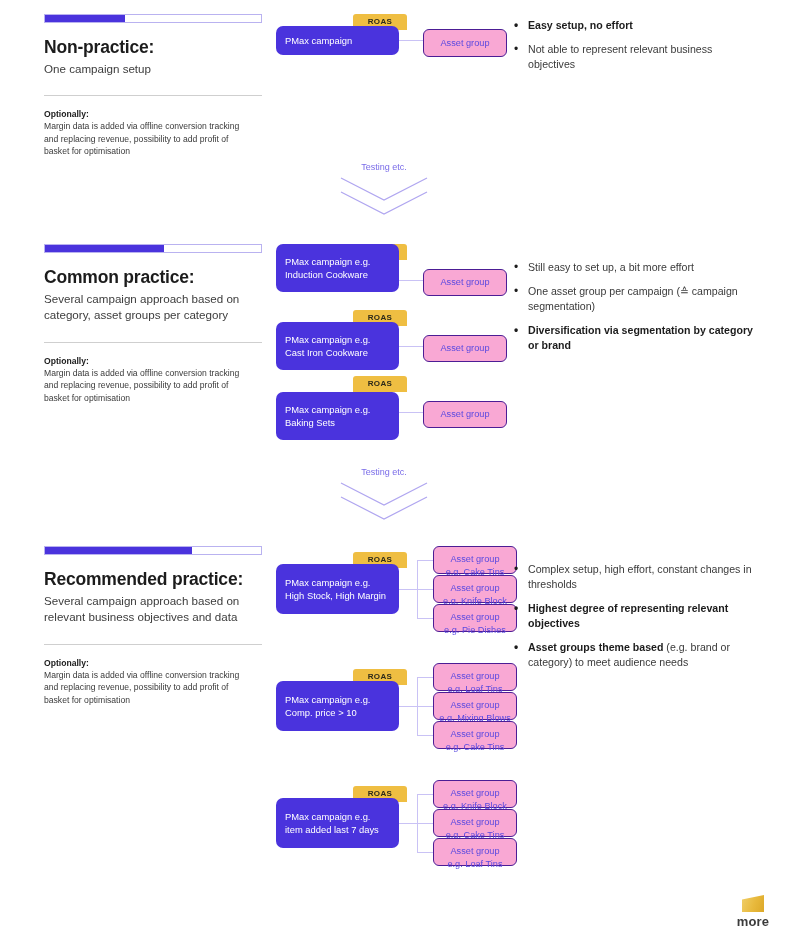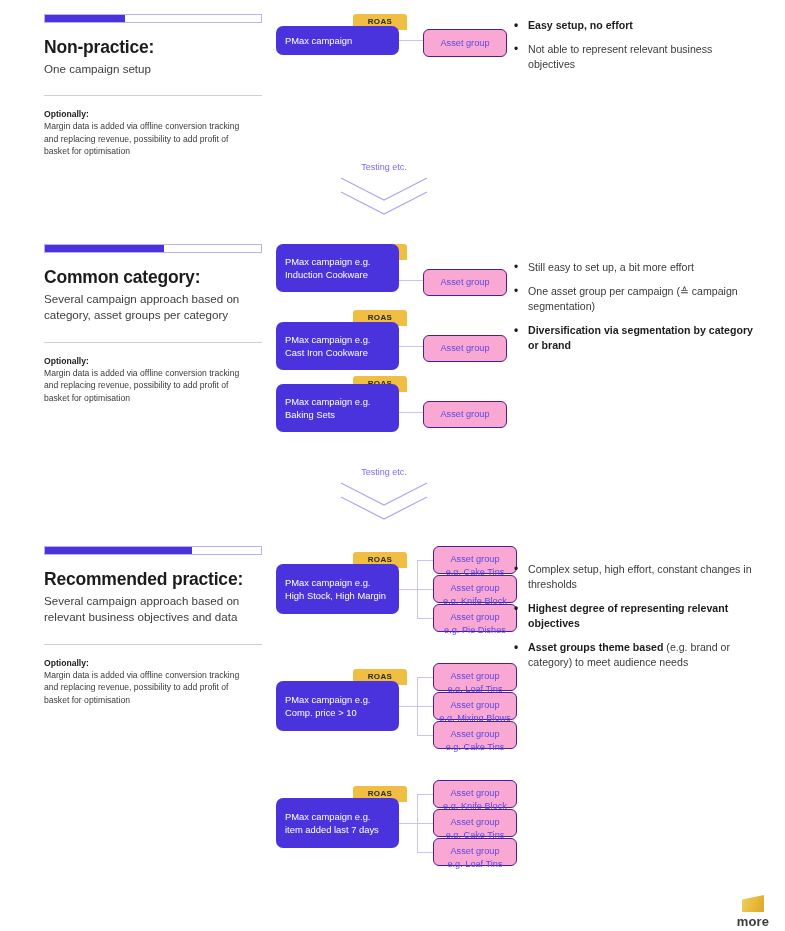--- a/index.html
+++ b/index.html
@@ -248,21 +248,21 @@
     </div>
   </div>
 
   <div class="section" id="section-1">
     <div class="section-inner">
 
       <div class="left-col">
         <div class="progress-track">
           <div class="progress-fill" id="fill-1" style="width: 55%;"></div>
         </div>
-        <div class="stage-title">Common category:</div>
+        <div class="stage-title">Common practice:</div>
         <div class="stage-sub">Several campaign approach based on category, asset groups per category</div>
         <div class="rule"></div>
         <div class="opt-label">Optionally:</div>
         <div class="opt-text">Margin data is added via offline conversion tracking and replacing revenue, possibility to add profit of basket for optimisation</div>
       </div>
 
       <div class="diagram" style="height:200px;">
 
         <div class="campaign-row" style="position:absolute;left:0;top:0;">
           <div class="roas-tag">ROAS</div>
@@ -277,21 +277,21 @@
           <div class="roas-tag">ROAS</div>
           <div class="campaign-box" style="margin-top:12px;height:48px;display:flex;align-items:center;">PMax campaign e.g. Cast Iron Cookware</div>
           <div class="conn h" style="left:123px;top:36px;width:24px;"></div>
           <div class="asset-box" style="left:147px;top:25px;height:27px;display:flex;align-items:center;justify-content:center;">
             <span>Asset group</span>
           </div>
         </div>
 
         <div class="campaign-row" style="position:absolute;left:0;top:132px;">
           <div class="roas-tag">ROAS</div>
-          <div class="campaign-box" style="margin-top:8px;height:48px;display:flex;align-items:center;">PMax campaign e.g. Baking Sets</div>
+          <div class="campaign-box" style="margin-top:16px;height:48px;display:flex;align-items:center;">PMax campaign e.g. Baking Sets</div>
           <div class="conn h" style="left:123px;top:36px;width:24px;"></div>
           <div class="asset-box" style="left:147px;top:25px;height:27px;display:flex;align-items:center;justify-content:center;">
             <span>Asset group</span>
           </div>
         </div>
 
       </div>
 
       <div class="bullets" style="top:16px;">
         <div class="bullet">Still easy to set up, a bit more effort</div>

